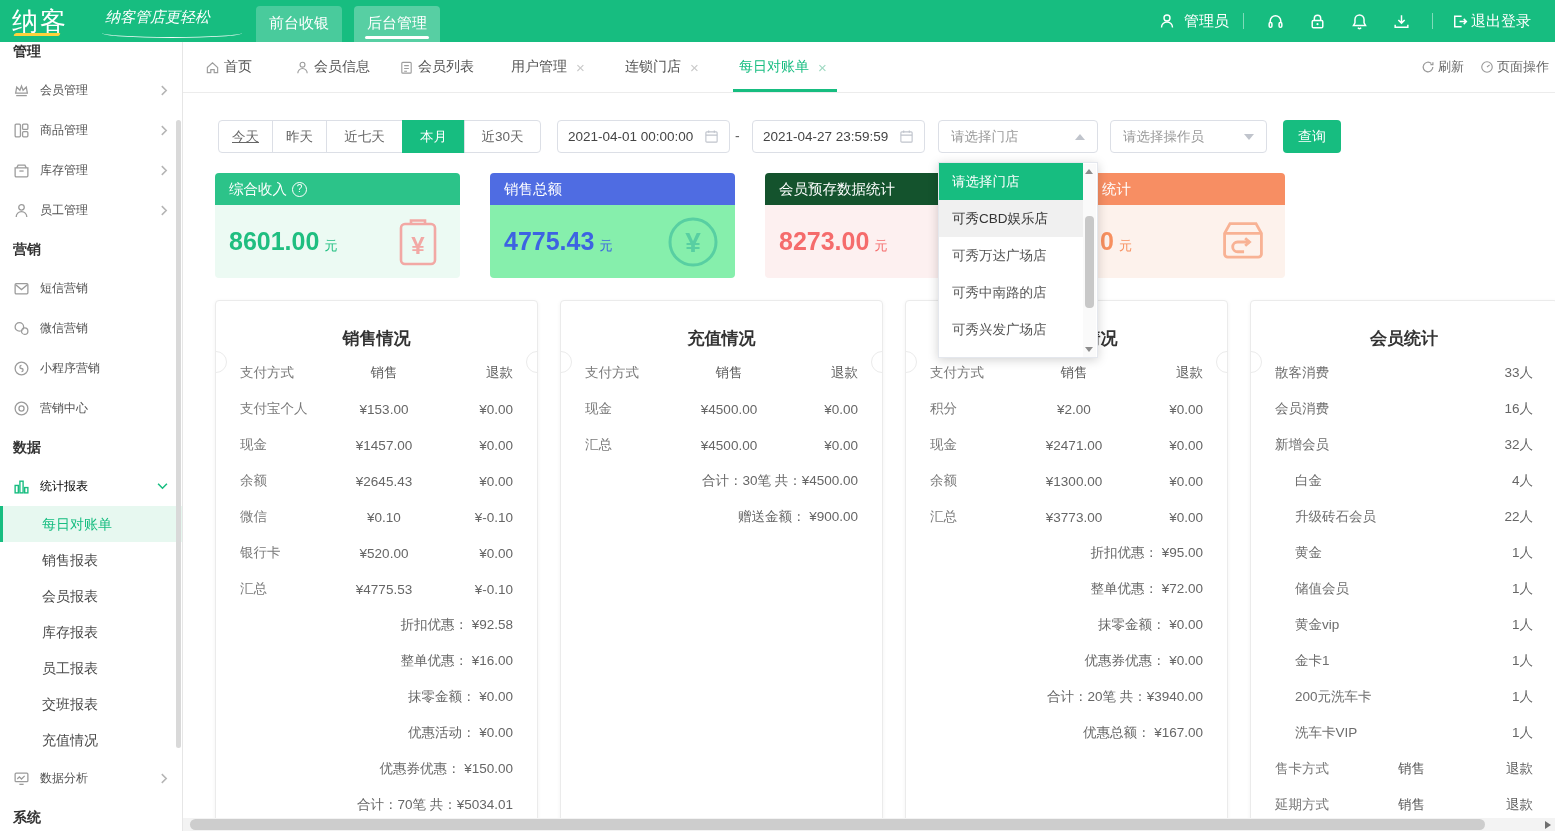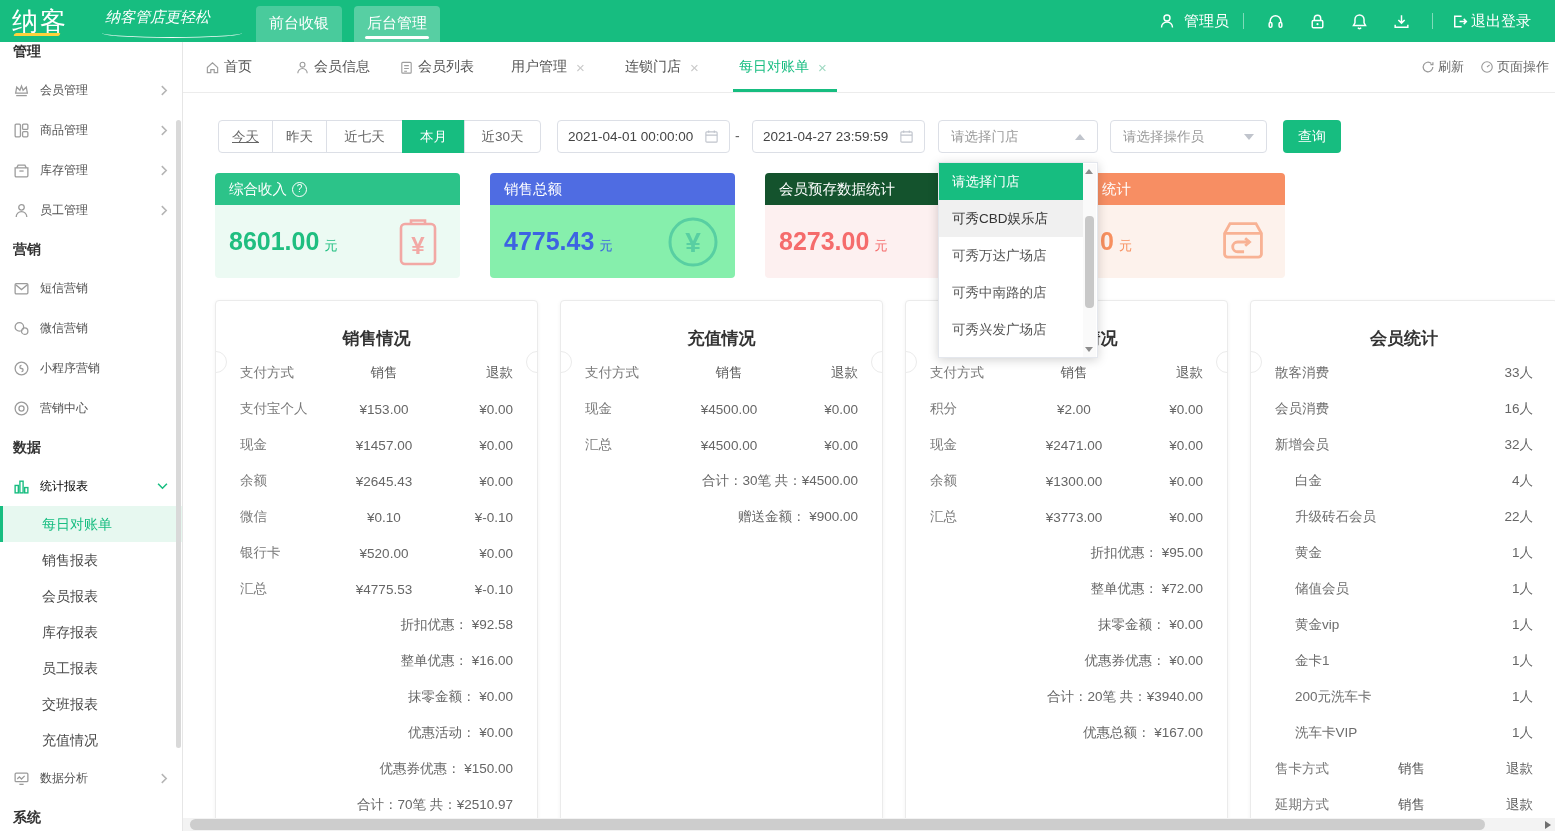--- a/index.html
+++ b/index.html
@@ -516,21 +516,21 @@
       <div class="row3">
         <span class="c1">汇总</span>
         <span class="c2">¥4775.53</span>
         <span class="c3">¥-0.10</span>
       </div>
       <div class="rowsum">折扣优惠： ¥92.58</div>
       <div class="rowsum">整单优惠： ¥16.00</div>
       <div class="rowsum">抹零金额： ¥0.00</div>
       <div class="rowsum">优惠活动： ¥0.00</div>
       <div class="rowsum">优惠券优惠： ¥150.00</div>
-      <div class="rowsum">合计：70笔 共：¥2510.97</div>
+      <div class="rowsum">合计：70笔 共：¥5034.01</div>
     </div>
   </div>
 
   <div class="panel" style="left:377px;">
     <div class="notch l"></div>
     <div class="notch r"></div>
     <div class="p-title">充值情况</div>
     <div class="p-body">
       <div class="row3 hdr">
         <span class="c1">支付方式</span>

